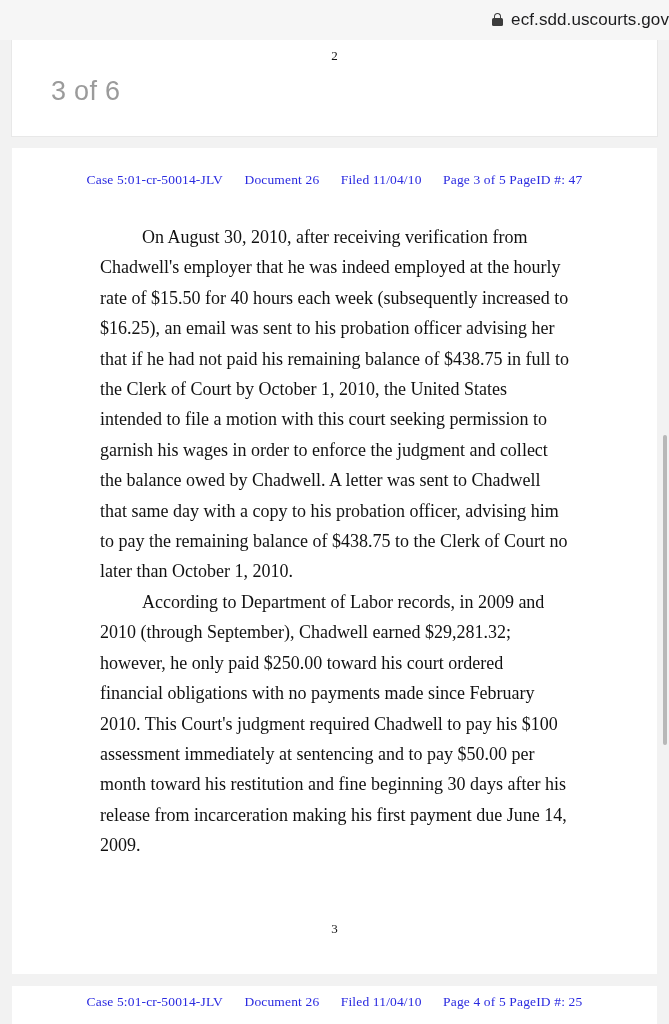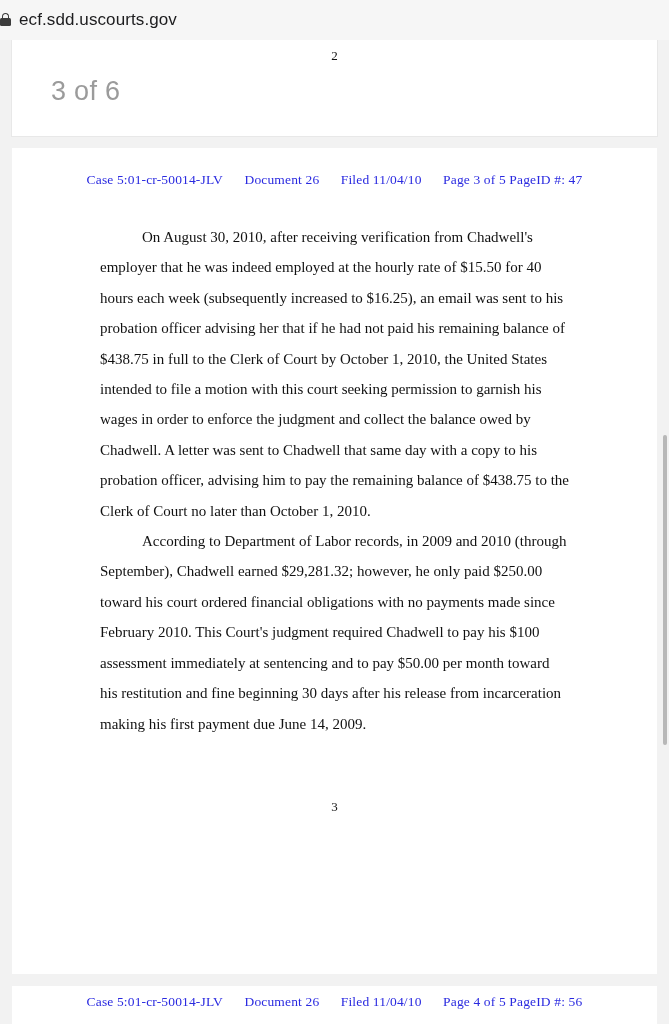--- a/index.html
+++ b/index.html
@@ -13,21 +13,21 @@
     overflow: hidden;
     font-family: "Liberation Sans", sans-serif;
     position: relative;
   }
   .browser-bar {
     height: 40px;
     background: #f6f6f6;
     border-bottom: 1px solid #d6d6d6;
     display: flex;
     align-items: center;
-    justify-content: flex-start;
+    justify-content: flex-end;
     position: relative;
   }
   .url-wrap {
     display: flex;
     align-items: center;
     gap: 8px;
   }
   .lock-icon {
     width: 11px;
     height: 14px;
@@ -111,21 +111,21 @@
     white-space: nowrap;
   }
   .ecf-header span {
     margin-right: 18px;
   }
   .ecf-header span:last-child {
     margin-right: 0;
   }
   .body-text {
     font-family: "Liberation Serif", serif;
-    font-size: 15px;
+    font-size: 18px;
     color: #111;
     line-height: 30.4px;
     padding: 34px 88px 0 88px;
   }
   .body-text p {
     margin: 0;
     text-indent: 42px;
     text-align: left;
   }
   .page-number-bottom {
@@ -194,18 +194,18 @@
     </div>
   </div>
 
   <div class="gap"></div>
 
   <div class="next-page">
     <div class="ecf-header" style="padding-top:8px;">
       <span>Case 5:01-cr-50014-JLV</span>
       <span>Document 26</span>
       <span>Filed 11/04/10</span>
-      <span>Page 4 of 5 PageID #: 56</span>
+      <span>Page 4 of 5 PageID #: 25</span>
     </div>
   </div>
 
   <div class="scrollbar"></div>
 </div>
 
 </body></html>

